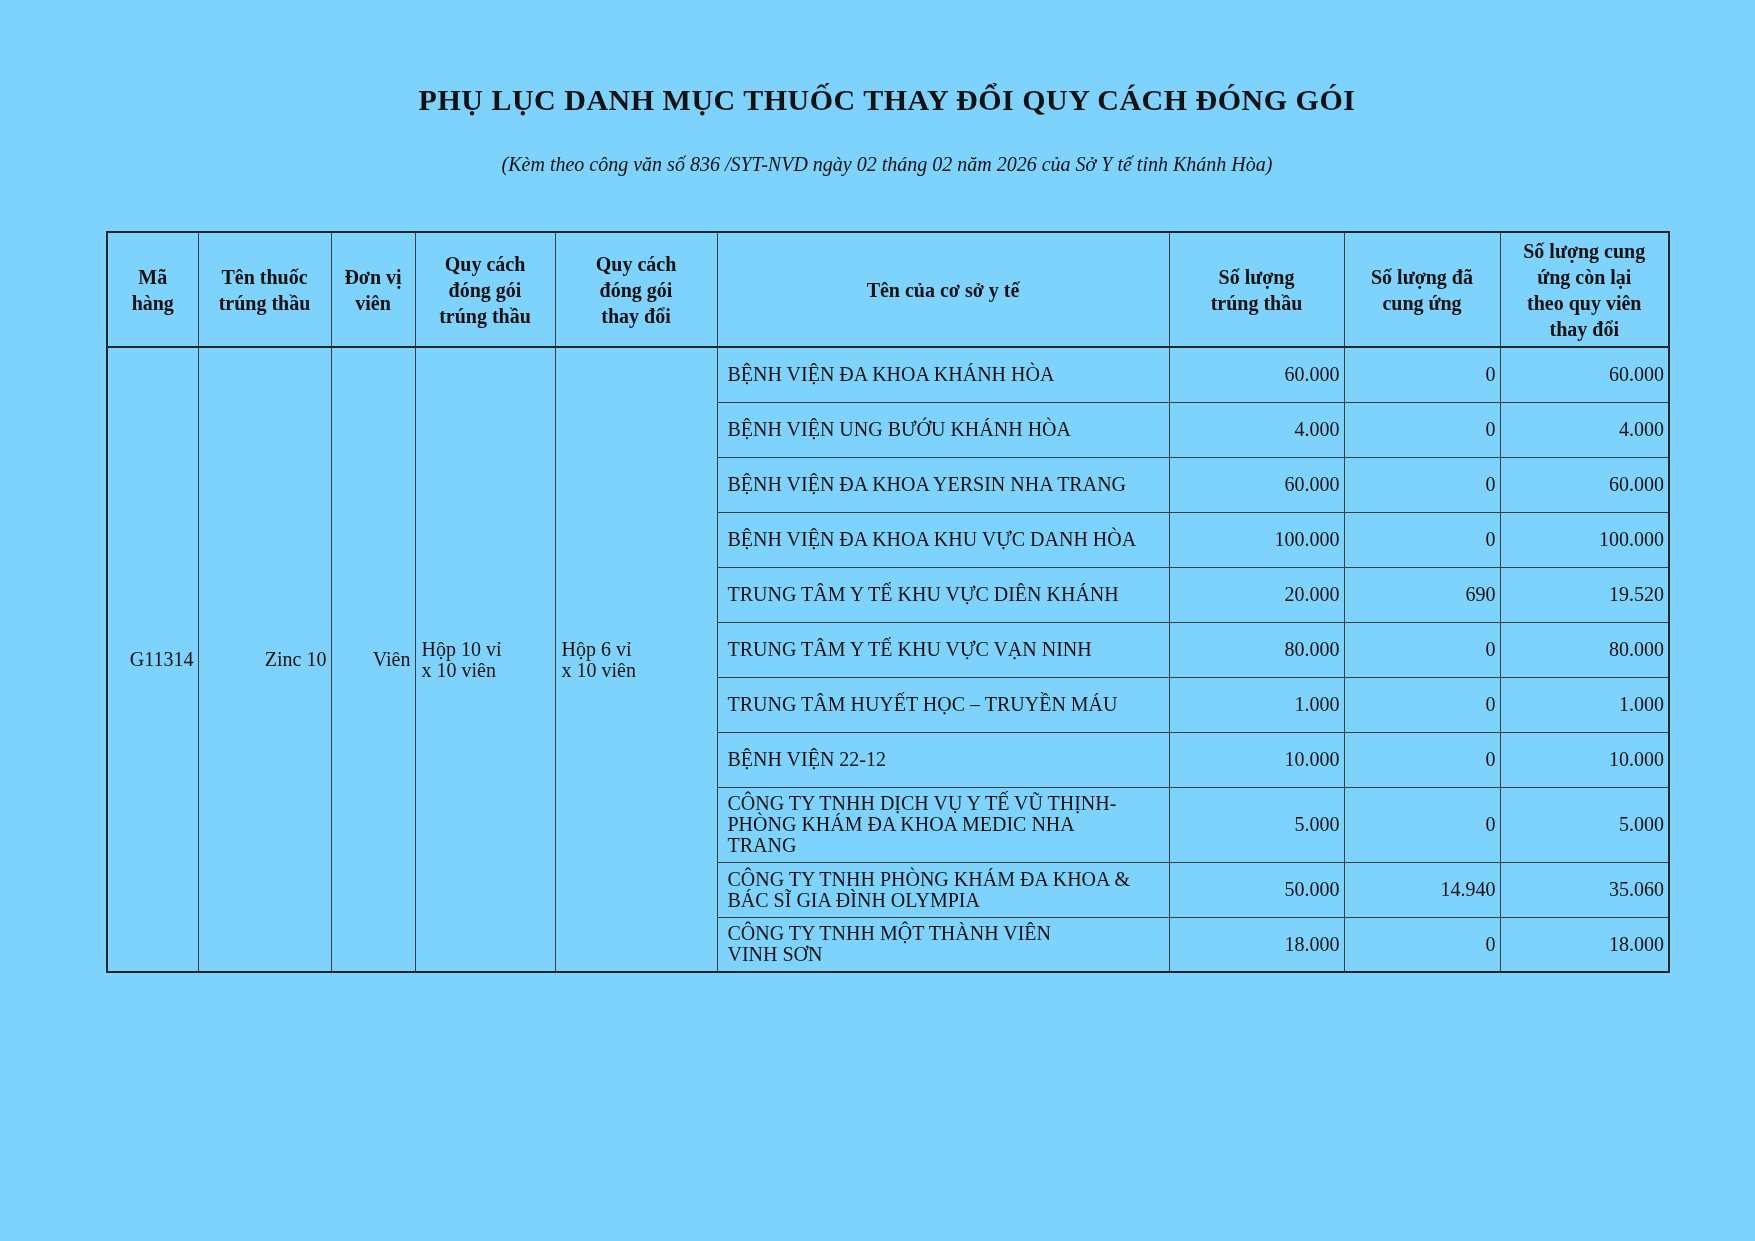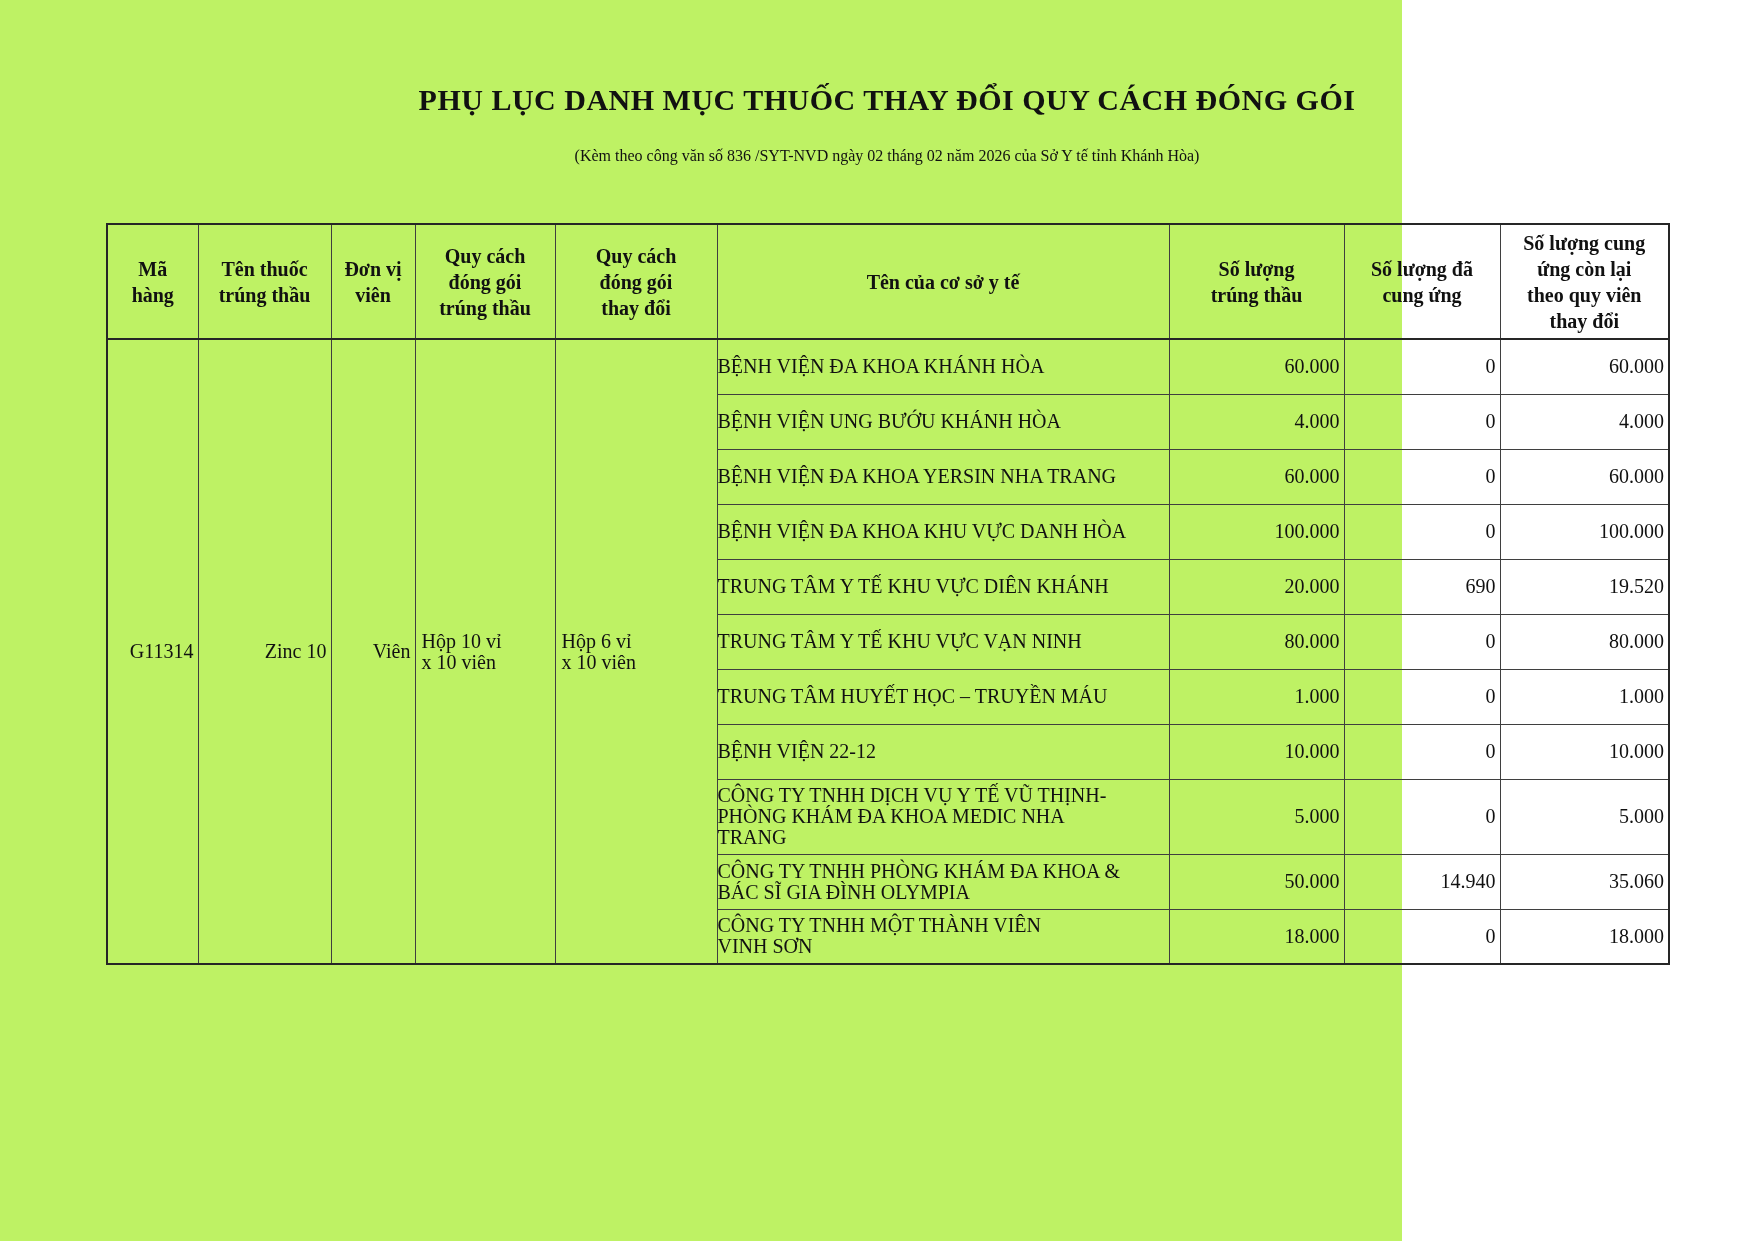--- a/index.html
+++ b/index.html
@@ -6,40 +6,41 @@
   html, body {
     width: 1755px;
     height: 1241px;
     background: #ffffff;
     font-family: "Liberation Serif", "DejaVu Serif", serif;
     color: #111111;
     overflow: hidden;
   }
   .page {
     position: relative;
-    width: 1402px;
+    width: 1755px;
     height: 1241px;
-    background: #bef264;
+    background: #7dd3fc;
   }
   .content {
     margin-left: 106px;
     width: 1562px;
   }
   .doc-title {
     padding-top: 82px;
     font-size: 30px;
     line-height: 36px;
     font-weight: bold;
     text-align: center;
     letter-spacing: 0.5px;
   }
   .doc-subtitle {
-    margin-top: 24px;
-    font-size: 16px;
+    margin-top: 32px;
+    font-size: 20px;
     line-height: 28px;
+    font-style: italic;
     text-align: center;
   }
   table.main {
     margin-top: 53px;
     width: 1562px;
     border-collapse: collapse;
     table-layout: fixed;
     border: 2px solid #262626;
   }
   table.main th, table.main td {
@@ -54,21 +55,21 @@
   table.main thead th {
     font-weight: bold;
     text-align: center;
     line-height: 26px;
     border-bottom: 2px solid #262626;
     padding: 2px 4px;
   }
   table.main tbody tr { height: 55px; }
   table.main tbody tr.tall { height: 75px; }
   td.center { text-align: right; padding: 2px 4px; }
-  td.facility { text-align: left; padding: 4px 8px 4px 0; }
+  td.facility { text-align: left; padding: 4px 8px 4px 10px; }
   td.drugspec { padding: 2px 6px; }
 </style>
 </head>
 <body>
 
 <div class="page">
   <div class="content">
 
     <div class="doc-title">PHỤ LỤC DANH MỤC THUỐC THAY ĐỔI QUY CÁCH ĐÓNG GÓI</div>
     <div class="doc-subtitle">(Kèm theo công văn số  836 /SYT-NVD ngày 02 tháng 02 năm 2026 của Sở Y tế tỉnh Khánh Hòa)</div>

